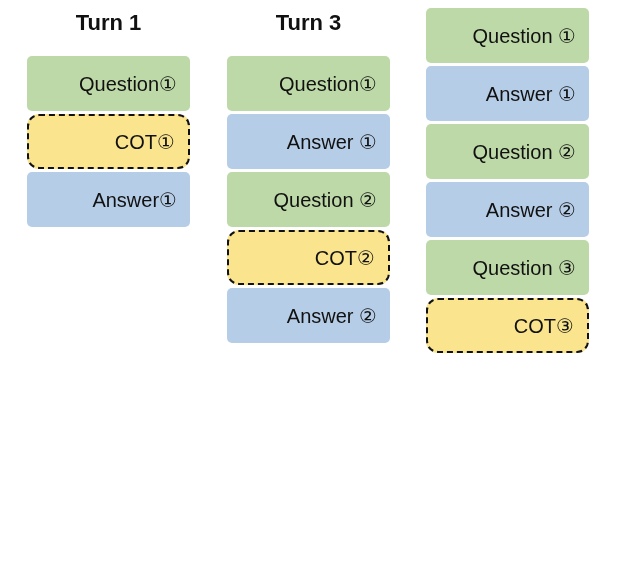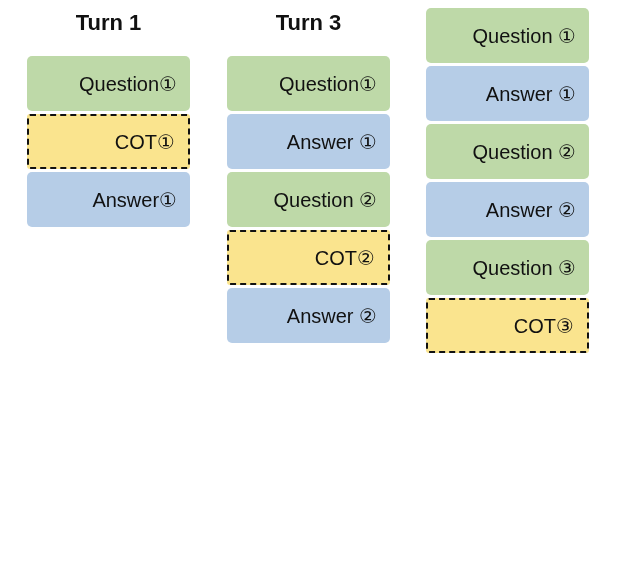--- a/index.html
+++ b/index.html
@@ -45,21 +45,21 @@
     justify-content: flex-end;
     padding-right: 13px;
     font-size: 20px;
     white-space: pre;
   }
   .box.question { background: var(--question, #bed9a8); }
   .box.answer   { background: var(--answer, #b6cde7); }
   .box.cot {
     background: var(--cot, #fae48e);
     border: 2px dashed var(--text, #111);
-    border-radius: 3px;
+    border-radius: 12px;
   }
 </style>
 </head>
 <body>
 
 <div id="canvas">
 
   <div class="column col-1">
     <h2 class="col-title">Turn 1</h2>
     <div class="box question">Question①</div>

